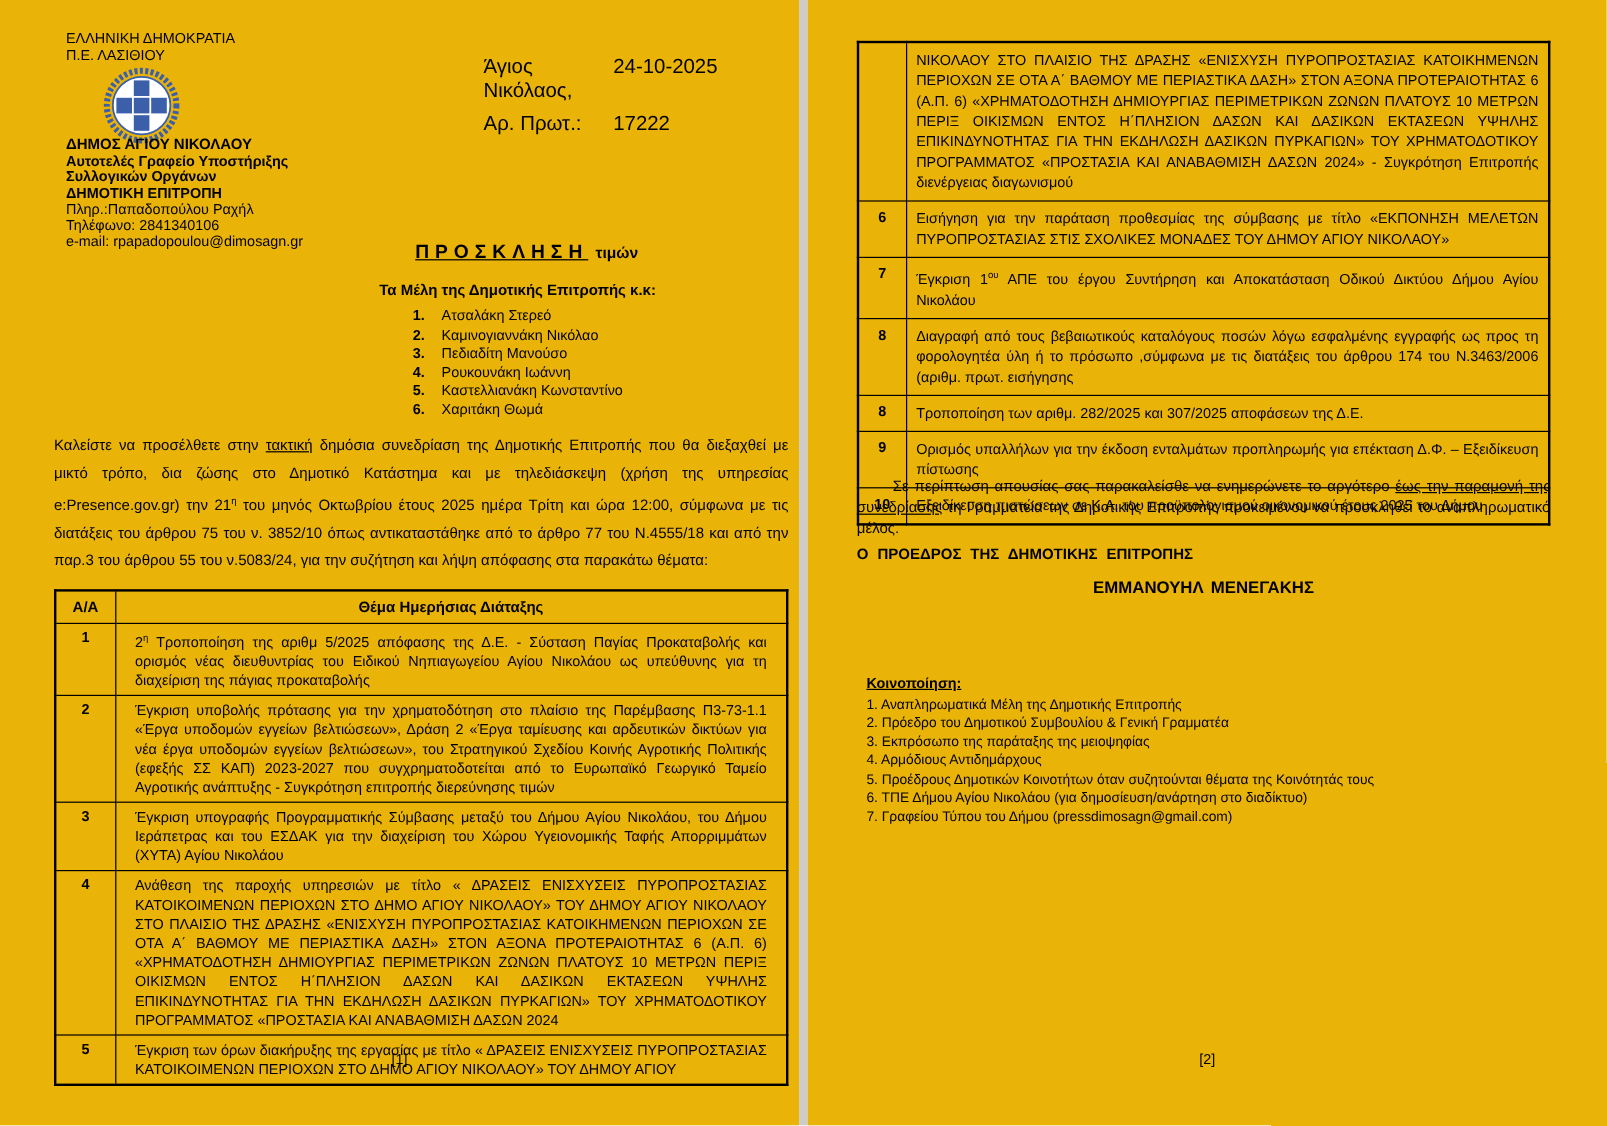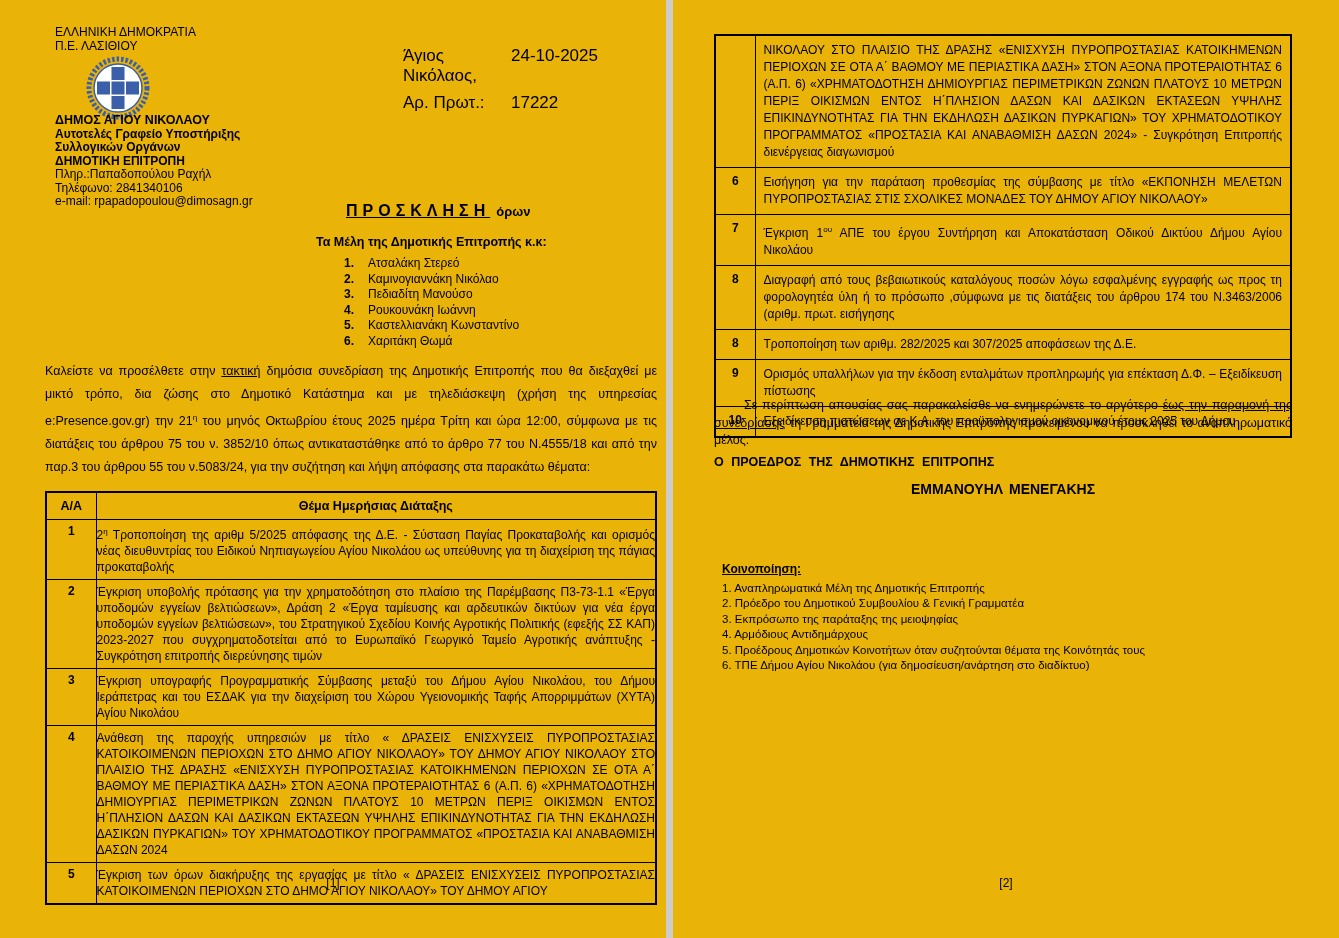--- a/index.html
+++ b/index.html
@@ -30,21 +30,21 @@
 
   
   .intro { position:absolute; left:45px; top:360px; width:612px; font-size:12.5px;
            line-height:23px; text-align:justify; }
 
   
   .agenda { border-collapse:collapse; border:2px solid #000; }
   .agenda td, .agenda th { border:1px solid #000; vertical-align:top; }
   .agenda th { font-size:12.5px; font-weight:bold; text-align:center; padding:6px 4px; }
   .agenda td.num { width:50px; text-align:center; font-weight:bold; font-size:12px; padding:4px 2px; }
-  .agenda td.topic { font-size:12px; line-height:16px; text-align:justify; padding:4px 0; }
+  .agenda td.topic { font-size:12px; line-height:16px; text-align:justify; padding:4px 16px; }
   #table1 { position:absolute; left:45px; top:491px; width:612px; }
   #table2 { position:absolute; left:41px; top:34px; width:578px; }
   #table2 td.num { width:40px; padding:6px 2px; }
   #table2 td.topic { line-height:17px; padding:6px 8px; }
 
   .sup { vertical-align:super; font-size:8px; }
   .u { text-decoration:underline; }
 
   .page-number { position:absolute; left:0; width:100%; text-align:center; font-size:12px; top:876px; }
 
@@ -91,21 +91,21 @@
   </div>
 
   <div class="dateline">
     <span>Άγιος Νικόλαος,</span>
     <span>24-10-2025</span>
     <span>Αρ. Πρωτ.:</span>
     <span>17222</span>
   </div>
 
   <div class="title">
-    <span class="main">ΠΡΟΣΚΛΗΣΗ</span><span class="suffix">όρων</span>
+    <span class="main">ΠΡΟΣΚΛΗΣΗ</span><span class="suffix">τιμών</span>
   </div>
 
   <div class="members-heading">Τα Μέλη της Δημοτικής Επιτροπής  κ.κ:</div>
   <div class="members">
       <div class="member"><span class="m-num">1.</span><span>Ατσαλάκη Στερεό</span></div>
       <div class="member"><span class="m-num">2.</span><span>Καμινογιαννάκη Νικόλαο</span></div>
       <div class="member"><span class="m-num">3.</span><span>Πεδιαδίτη Μανούσο</span></div>
       <div class="member"><span class="m-num">4.</span><span>Ρουκουνάκη Ιωάννη</span></div>
       <div class="member"><span class="m-num">5.</span><span>Καστελλιανάκη Κωνσταντίνο</span></div>
       <div class="member"><span class="m-num">6.</span><span>Χαριτάκη Θωμά</span></div>
@@ -189,17 +189,18 @@
 
   <div class="notify">
     <div class="notify-heading">Κοινοποίηση:</div>
     <div>
         <div>1. Αναπληρωματικά Μέλη της Δημοτικής Επιτροπής</div>
         <div>2. Πρόεδρο του Δημοτικού Συμβουλίου &amp;  Γενική Γραμματέα</div>
         <div>3. Εκπρόσωπο της παράταξης της μειοψηφίας</div>
         <div>4. Αρμόδιους Αντιδημάρχους</div>
         <div>5. Προέδρους Δημοτικών Κοινοτήτων όταν συζητούνται θέματα της Κοινότητάς τους</div>
         <div>6. ΤΠΕ  Δήμου Αγίου Νικολάου (για δημοσίευση/ανάρτηση στο διαδίκτυο)</div>
+        <div>7. Γραφείου Τύπου του Δήμου (pressdimosagn@gmail.com)</div>
       </div>
   </div>
 
   <div class="page-number">[2]</div>
 </div>
 
 </body></html>

